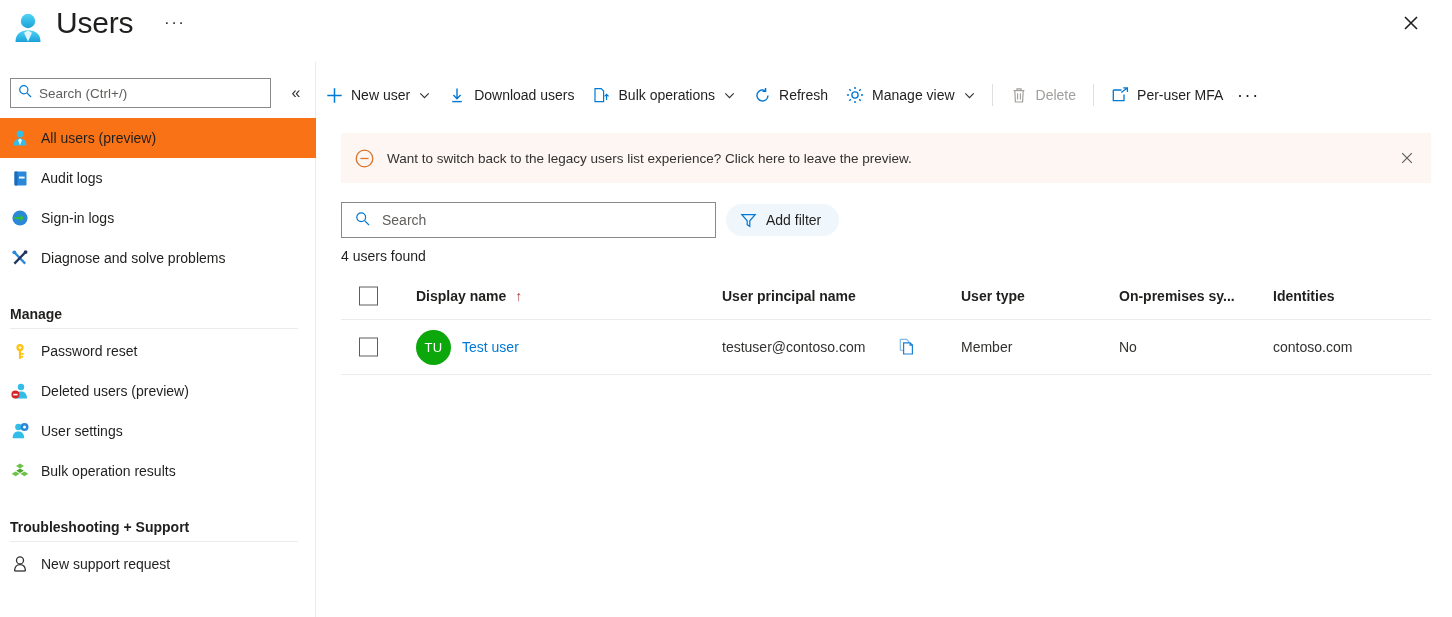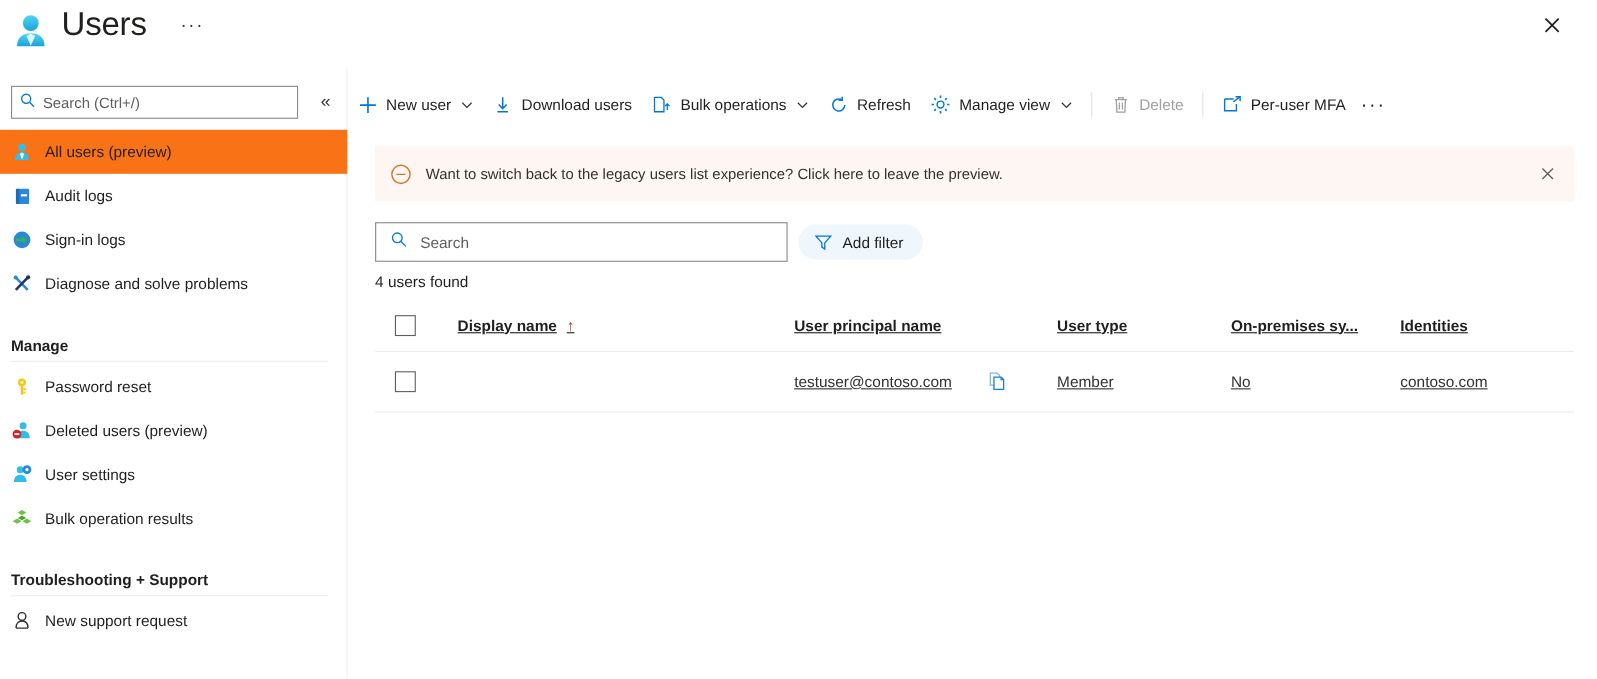--- a/index.html
+++ b/index.html
@@ -162,21 +162,21 @@
     position: relative; height: 55px; border-bottom: 1px solid #edebe9;
   }
   .cbox {
     position: absolute; left: 18px; top: 50%; transform: translateY(-50%);
     width: 19px; height: 19px; border: 1px solid #605e5c; background: #fff;
     cursor: pointer;
   }
   .th, .td {
     position: absolute; top: 0; height: 100%;
     display: flex; align-items: center;
-    font-size: 14px; white-space: nowrap; text-decoration: underline;
+    font-size: 14px; white-space: nowrap;
   }
   .th { font-weight: bold; color: #201f1e; }
   .td { color: #323130; }
   .c-name  { left: 75px; }
   .c-upn   { left: 381px; }
   .c-type  { left: 620px; }
   .c-onprem{ left: 778px; }
   .c-ident { left: 932px; }
   .sort-arrow { margin-left: 9px; font-size: 14px; color: #a4373a; }
 
@@ -502,20 +502,24 @@
           <span class="sort-arrow">↑</span>
         </span>
         <span class="th c-upn">User principal name</span>
         <span class="th c-type">User type</span>
         <span class="th c-onprem">On-premises sy...</span>
         <span class="th c-ident">Identities</span>
       </div>
 
       <div class="tbl-row">
         <span class="cbox"></span>
+        <span class="td c-name">
+          <span class="avatar">TU</span>
+          <span class="link">Test user</span>
+        </span>
         <span class="td c-upn upn-cell">
           <span>testuser@contoso.com</span>
           <span class="copy-ico">
             <svg width="17" height="18" viewBox="0 0 17 18">
               <path d="M1.3 1.3 L7.6 1.3 L9.7 3.4 L9.7 12.2 L1.3 12.2 Z" stroke="#7eb9e8" stroke-width="1.15" fill="#fff"></path>
               <path d="M4.6 4.8 L11.1 4.8 L13.4 7.1 L13.4 16 L4.6 16 Z" stroke="#1b7fd4" stroke-width="1.2" fill="#fff"></path>
               <path d="M11.1 4.8 L11.1 7.1 L13.4 7.1" stroke="#1b7fd4" stroke-width="1.2" fill="none"></path>
             </svg>
           </span>
         </span>

